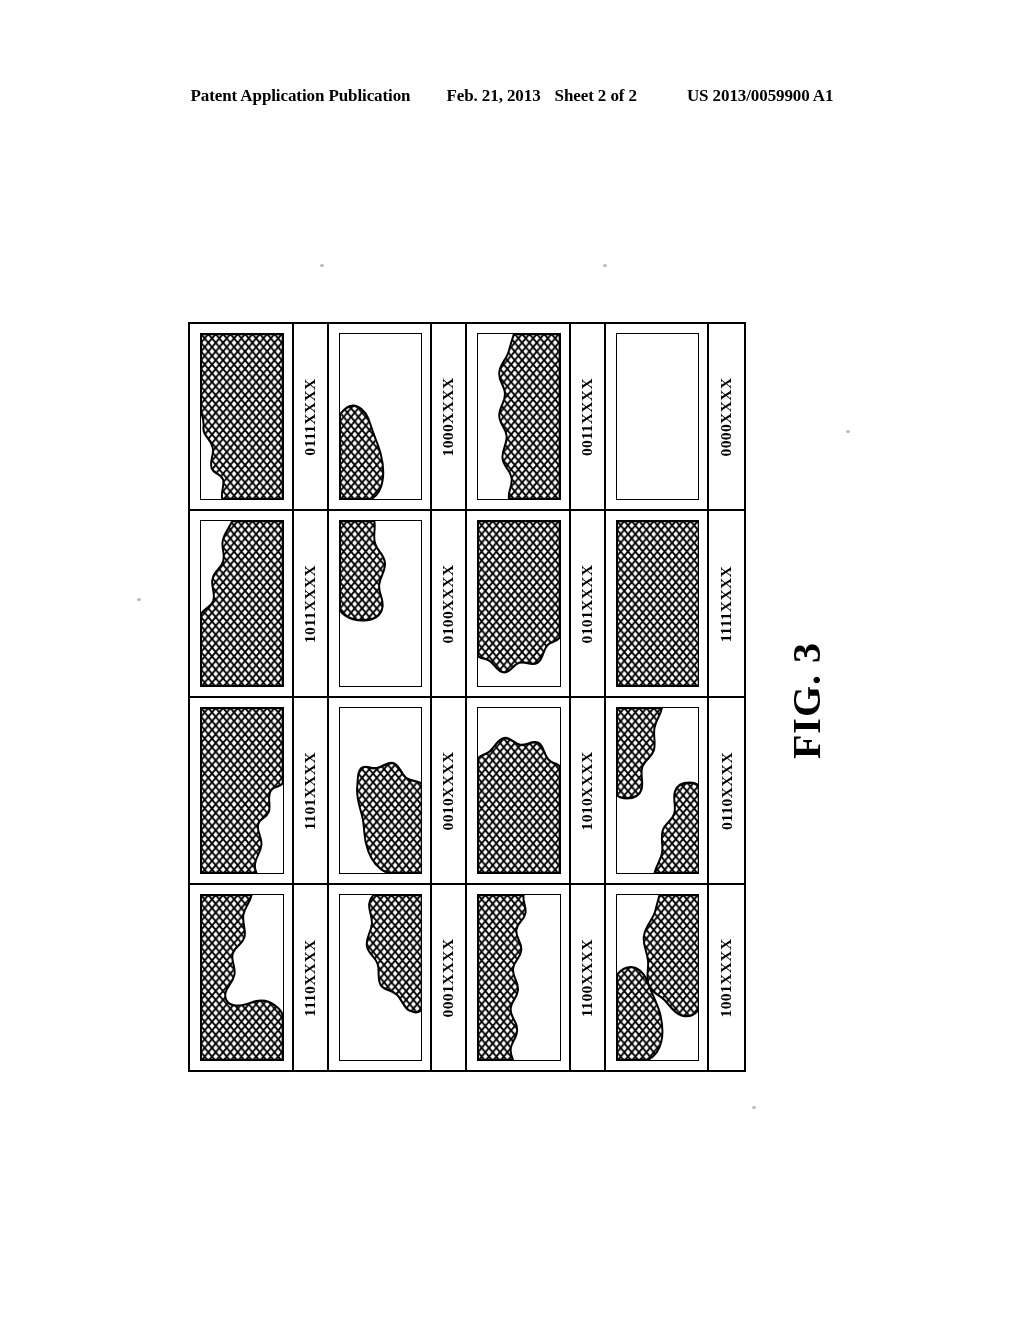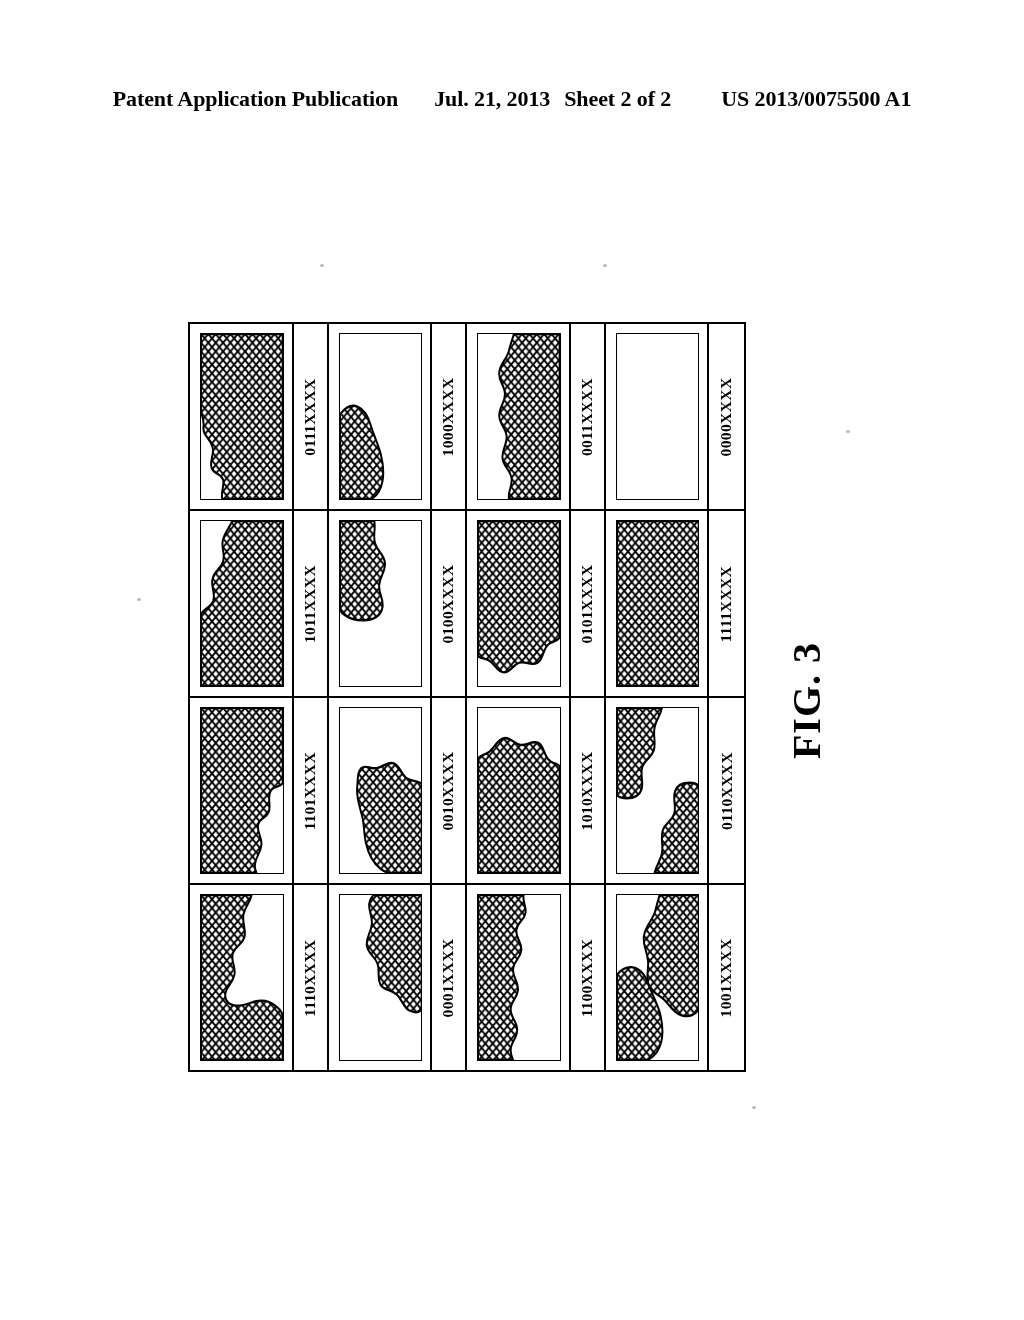--- a/index.html
+++ b/index.html
@@ -12,21 +12,21 @@
   }
 
   
   #page-header{
     position:absolute;
     top:86px; left:0; width:1024px;
     display:flex;
     justify-content:center;
     align-items:baseline;
     font-weight:bold;
-    font-size:22px;
+    font-size:17px;
     letter-spacing:-0.1px;
     color:#000;
     white-space:nowrap;
   }
   #page-header .hdr-seg{ display:inline-block; }
   #page-header .gap1{ width:36px; }
   #page-header .gap2{ width:14px; }
   #page-header .gap3{ width:50px; }
 
   
@@ -117,25 +117,25 @@
 
   
   .speck{position:absolute;background:#b9b9b9;border-radius:50%;}
 </style>
 </head>
 <body>
 
 <div id="page-header">
   <span class="hdr-seg">Patent Application Publication</span>
   <span class="gap1"></span>
-  <span class="hdr-seg">Jul. 21, 2013</span>
+  <span class="hdr-seg">Feb. 21, 2013</span>
   <span class="gap2"></span>
   <span class="hdr-seg">Sheet 2 of 2</span>
   <span class="gap3"></span>
-  <span class="hdr-seg">US 2013/0075500 A1</span>
+  <span class="hdr-seg">US 2013/0059900 A1</span>
 </div>
 
 <div id="figure-grid">
     <div class="grid-row">
       <div class="cell-pair">
         <div class="img-cell">
           <div class="cell-box">
             <svg viewBox="0 0 100 170" preserveAspectRatio="none">
 <defs>
   <pattern id="xhatch" width="9" height="9" patternUnits="userSpaceOnUse">

